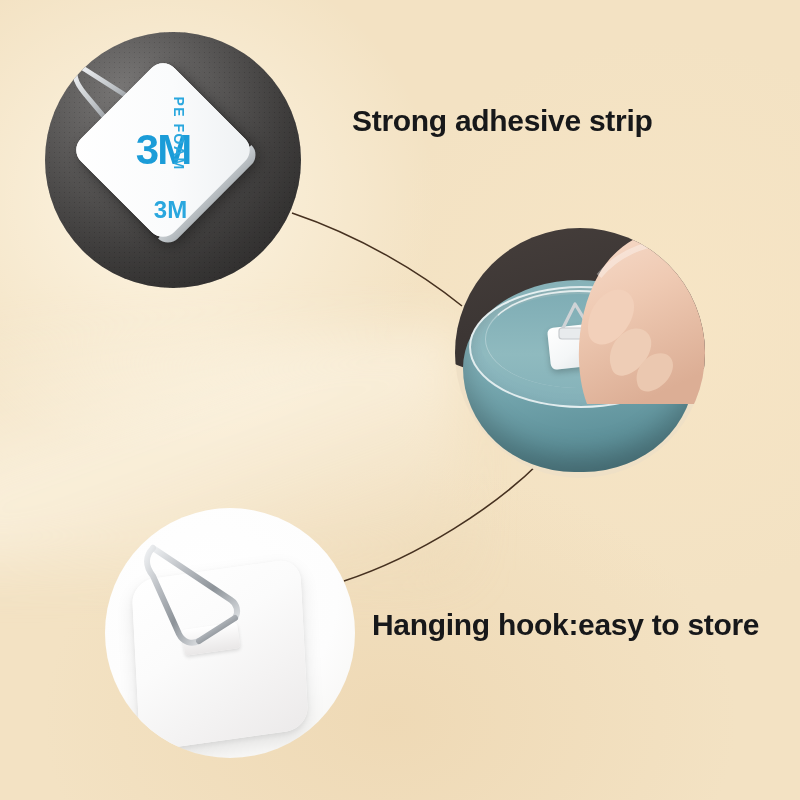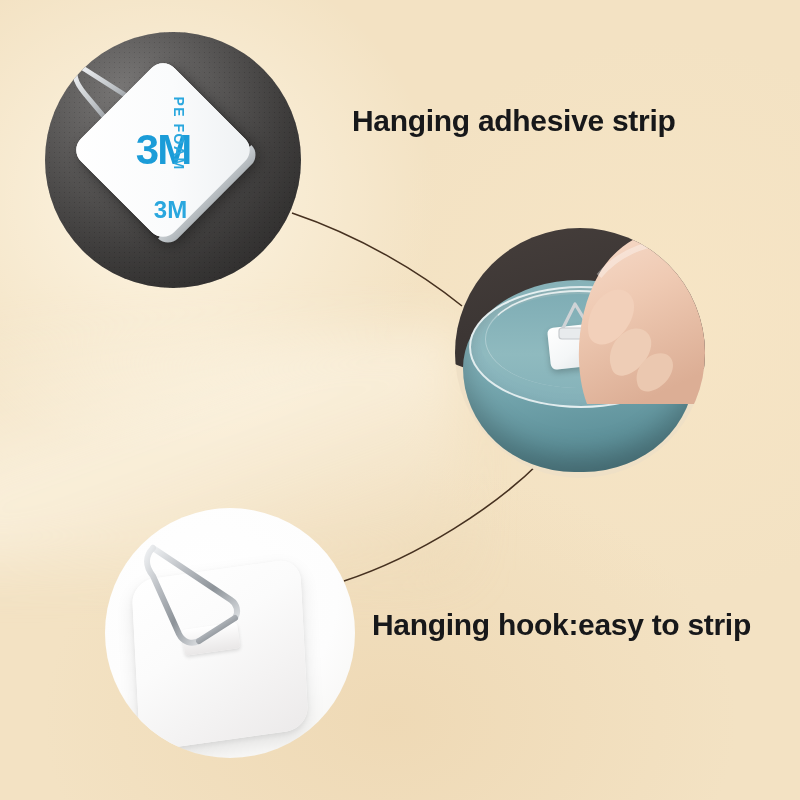--- a/index.html
+++ b/index.html
@@ -341,16 +341,16 @@
           <stop offset="65%" stop-color="#8d9399"></stop>
           <stop offset="100%" stop-color="#d9dcdf"></stop>
         </linearGradient>
       </defs>
       <path d="M 48 40 L 126 92 C 132 96, 134 104, 130 110" fill="none" stroke="url(#chromeC)" stroke-width="6" stroke-linecap="round"></path>
       <path d="M 48 40 C 40 48, 40 58, 48 68 L 74 126 C 78 134, 86 137, 94 133" fill="none" stroke="url(#chromeC)" stroke-width="6" stroke-linecap="round"></path>
       <path d="M 94 133 L 130 110" fill="none" stroke="url(#chromeC)" stroke-width="6" stroke-linecap="round"></path>
     </svg>
   </div>
 
-  <div class="caption" id="cap-adhesive">Hanging adhesive strip</div>
-  <div class="caption" id="cap-hanging">Hanging hook:easy to strip</div>
+  <div class="caption" id="cap-adhesive">Strong adhesive strip</div>
+  <div class="caption" id="cap-hanging">Hanging hook:easy to store</div>
 
 </div>
 
 </body></html>

